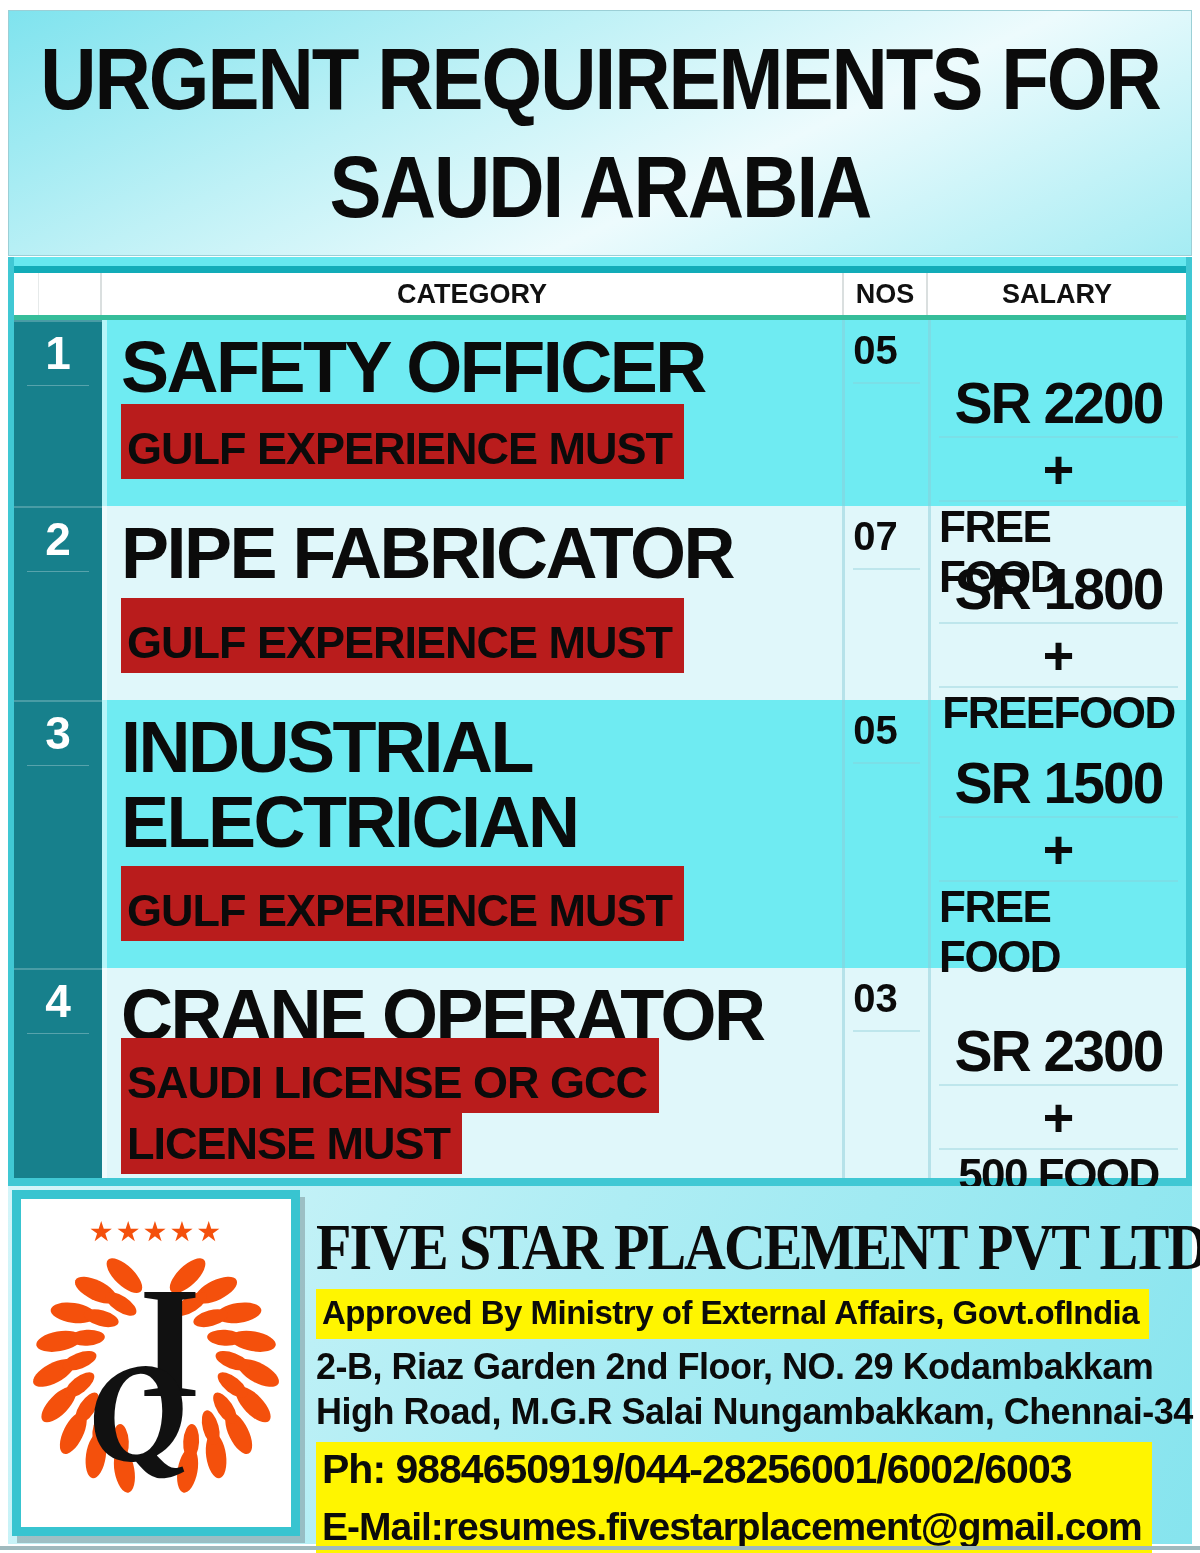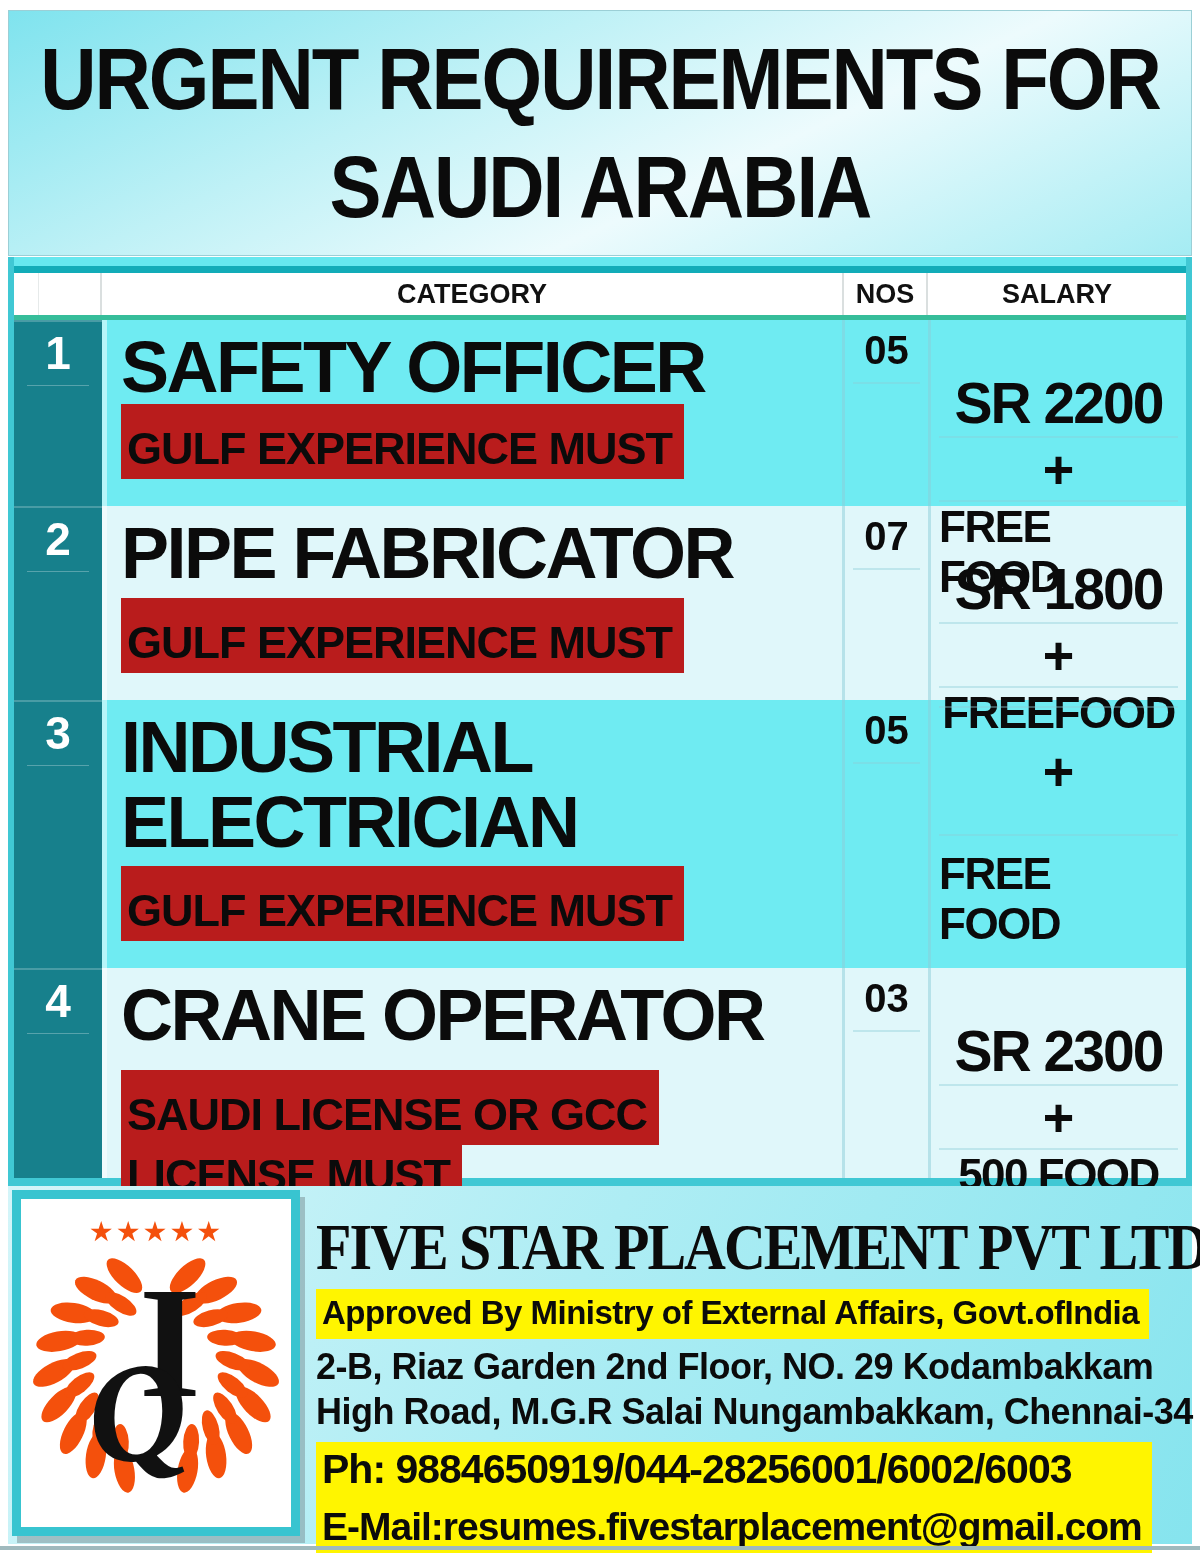--- a/index.html
+++ b/index.html
@@ -40,28 +40,28 @@
   .row.cyan { background:#6FEBF2; }
   .row.light { background:#E0F7FA; }
   .r1 { height:186px; } .r2 { height:194px; } .r3 { height:268px; } .r4 { height:210px; }
 
   .num-cell { width:88px; background:#17808C; display:flex; justify-content:center; align-items:flex-start; border-top:2px solid rgba(255,255,255,0.22); }
   .num-inner { width:70%; text-align:center; padding-top:4px; height:64px; border-bottom:1px solid rgba(255,255,255,0.28);
     color:#ffffff; font-size:46px; font-weight:bold; }
 
   .cat-cell { width:740px; display:flex; flex-direction:column; justify-content:space-between;
     padding:10px 0 26px 14px; border-left:5px solid rgba(255,255,255,0.5); }
-  .r4 .cat-cell { padding-bottom:10px;gap:32px; }
+  .r4 .cat-cell { padding-bottom:10px; }
   .job-title { font-size:72px; line-height:1.04; font-weight:bold; letter-spacing:-2.5px; color:#0b0b0b; transform-origin:left center; }
   .job-note { align-self:flex-start; max-width:680px; }
   .job-note .hl { display:inline; background:#b91c1c; padding:19px 12px 5px 6px; -webkit-box-decoration-break:clone; box-decoration-break:clone;
     font-size:45px; font-weight:bold; letter-spacing:-1px; color:#0b0b0b; line-height:1.35; }
 
   .nos-cell { width:86px; border-left:3px solid rgba(140,205,215,0.5); display:flex; justify-content:center; align-items:flex-start; padding-top:8px; }
-  .nos-inner { width:80%; text-align:center; height:56px; border-bottom:2px solid rgba(140,205,215,0.4);
+  .nos-inner { width:80%; text-align:left; height:56px; border-bottom:2px solid rgba(140,205,215,0.4);
     font-size:40px; font-weight:bold; color:#0b0b0b; }
 
   .sal-cell { flex:1; border-left:3px solid rgba(140,205,215,0.5); display:flex; flex-direction:column; padding:6px 8px; }
   .sal-part { flex:1; display:flex; align-items:center; justify-content:center; color:#0b0b0b; font-weight:bold; }
   .sal-amount { font-size:57px; letter-spacing:-2px;margin-top:44px; }
   .sal-plus { font-size:54px; border-top:2px solid rgba(140,205,215,0.4); }
   .sal-extra { font-size:44px; letter-spacing:-1.5px; border-top:2px solid rgba(140,205,215,0.4); }
 
   
   .footer { position:absolute; left:8px; top:1186px; width:1184px; height:358px;
@@ -145,20 +145,21 @@
         <div class="num-inner">3</div>
       </div>
       <div class="cat-cell">
         <div class="job-title" style="max-width:620px;">INDUSTRIAL ELECTRICIAN</div>
         <div class="job-note"><span class="hl">GULF EXPERIENCE MUST</span></div>
       </div>
       <div class="nos-cell">
         <div class="nos-inner">05</div>
       </div>
       <div class="sal-cell">
+        <div class="sal-part sal-amount">SR 1500</div>
         <div class="sal-part sal-plus">+</div>
         <div class="sal-part sal-extra">FREE FOOD</div>
       </div>
     </div>
 
     <div class="row light r4">
       <div class="num-cell">
         <div class="num-inner">4</div>
       </div>
       <div class="cat-cell">

